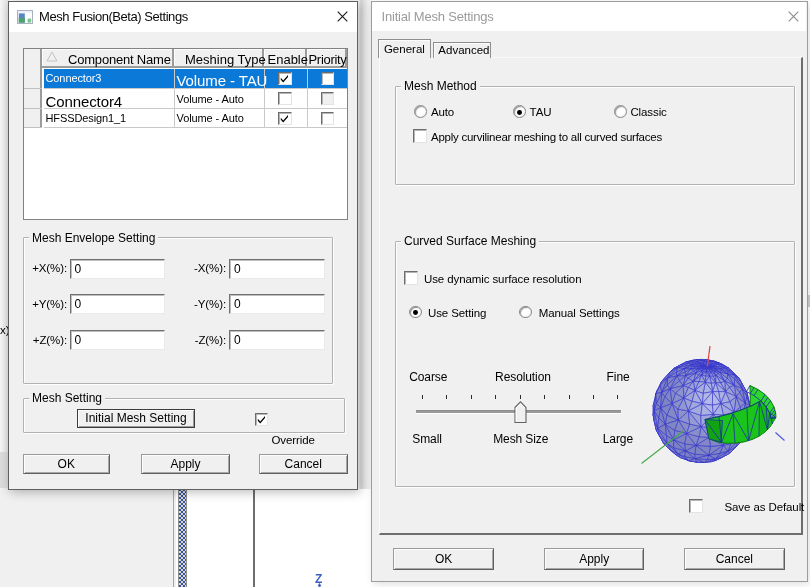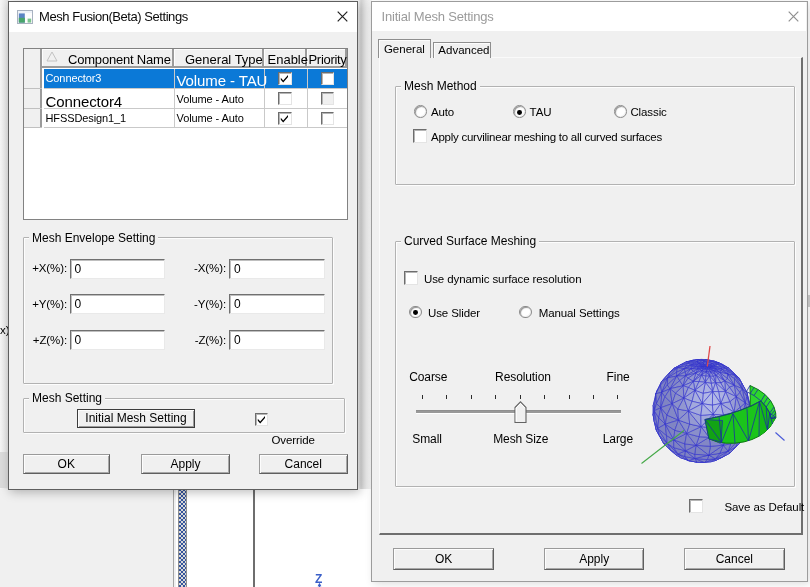--- a/index.html
+++ b/index.html
@@ -52,21 +52,21 @@
 <div class="a" style="left:22.5px;top:48px;width:325.5px;height:172px;background:#fff;border:1px solid #828282"></div>
 <div class="a" style="left:23.5px;top:49px;width:18.5px;height:78.5px;background:#f0f0f0;border-right:2px solid #9b9b9b"></div>
 <div class="a" style="left:42px;top:49px;width:131.5px;height:19px;background:#f0f0f0;border-right:2px solid #9b9b9b;border-bottom:2px solid #9b9b9b;box-shadow:inset 1px 1px 0 #fdfdfd"></div>
 <div class="a" style="left:173.5px;top:49px;width:90.0px;height:19px;background:#f0f0f0;border-right:2px solid #9b9b9b;border-bottom:2px solid #9b9b9b;box-shadow:inset 1px 1px 0 #fdfdfd"></div>
 <div class="a" style="left:263.5px;top:49px;width:43.0px;height:19px;background:#f0f0f0;border-right:2px solid #9b9b9b;border-bottom:2px solid #9b9b9b;box-shadow:inset 1px 1px 0 #fdfdfd"></div>
 <div class="a" style="left:306.5px;top:49px;width:40.5px;height:19px;background:#f0f0f0;border-right:2px solid #9b9b9b;border-bottom:2px solid #9b9b9b;box-shadow:inset 1px 1px 0 #fdfdfd"></div>
 <svg class="a" style="left:46px;top:51px" width="12" height="11" viewBox="0 0 12 11">
     <path d="M6 1 L11 10 L1 10 Z" fill="none" stroke="#c2c2c2" stroke-width="1"></path>
   </svg>
 <div class="hdtxt" style="left:68px;top:52px;letter-spacing:-0.2px">Component Name</div>
-<div class="hdtxt" style="left:185px;top:52px;">General Type</div>
+<div class="hdtxt" style="left:185px;top:52px;">Meshing Type</div>
 <div class="hdtxt" style="left:267.5px;top:52px;">Enable</div>
 <div class="hdtxt" style="left:308.5px;top:52px;letter-spacing:-0.3px">Priority</div>
 <div class="a" style="left:44px;top:68.5px;width:303px;height:19px;background:#0b79d7"></div>
 <div class="a" style="left:44px;top:87.8px;width:303px;height:1px;background:#c9c9c9"></div>
 <div class="a" style="left:44px;top:107.8px;width:303px;height:1px;background:#c9c9c9"></div>
 <div class="a" style="left:44px;top:127.3px;width:303px;height:1px;background:#c9c9c9"></div>
 <div class="a" style="left:23.5px;top:87.8px;width:18.5px;height:1px;background:#c0c0c0"></div>
 <div class="a" style="left:23.5px;top:107.8px;width:18.5px;height:1px;background:#c0c0c0"></div>
 <div class="a" style="left:23.5px;top:127.3px;width:18.5px;height:1px;background:#c0c0c0"></div>
 <div class="a" style="left:173.5px;top:68.5px;width:1px;height:59.5px;background:#c9c9c9"></div>
@@ -139,21 +139,21 @@
 <div class="lab" style="left:630.4px;top:106.2px;">Classic</div>
 <div class="cb" style="left:413.3px;top:129.2px;width:13.5px;height:13.5px;background:#fff"></div>
 <div class="lab" style="left:431px;top:130.5px;letter-spacing:-.25px">Apply curvilinear meshing to all curved surfaces</div>
 <div class="grp" style="left:394.5px;top:240.7px;width:400.5px;height:246.8px;"></div>
 <div class="glab" style="left:401px;top:234.3px;">Curved Surface Meshing</div>
 <div class="cb" style="left:404px;top:271.3px;width:13.5px;height:13.5px;background:#fff"></div>
 <div class="lab" style="left:424px;top:272.8px;">Use dynamic surface resolution</div>
 <div class="rad" style="left:409px;top:305.7px;width:12.6px;height:12.6px;">
     <span style="position:absolute;left:3.4px;top:3.4px;width:4.8px;height:4.8px;border-radius:50%;background:#000"></span>
   </div>
-<div class="lab" style="left:428px;top:306.5px;">Use Slider</div>
+<div class="lab" style="left:428px;top:306.5px;">Use Setting</div>
 <div class="rad" style="left:519.3px;top:305.7px;width:12.6px;height:12.6px;"></div>
 <div class="lab" style="left:538.7px;top:306.5px;">Manual Settings</div>
 <div class="lab" style="left:409.2px;top:370px;font-size:12px">Coarse</div>
 <div class="lab" style="left:495.1px;top:370px;font-size:12px">Resolution</div>
 <div class="lab" style="left:606.6px;top:370px;font-size:12px">Fine</div>
 <div class="a" style="left:421.8px;top:394.8px;width:1.2px;height:4.5px;background:#2b2b2b"></div>
 <div class="a" style="left:446px;top:394.8px;width:1.2px;height:4.5px;background:#2b2b2b"></div>
 <div class="a" style="left:470.6px;top:394.8px;width:1.2px;height:4.5px;background:#2b2b2b"></div>
 <div class="a" style="left:495.1px;top:394.8px;width:1.2px;height:4.5px;background:#2b2b2b"></div>
 <div class="a" style="left:519.7px;top:394.8px;width:1.2px;height:4.5px;background:#2b2b2b"></div>

